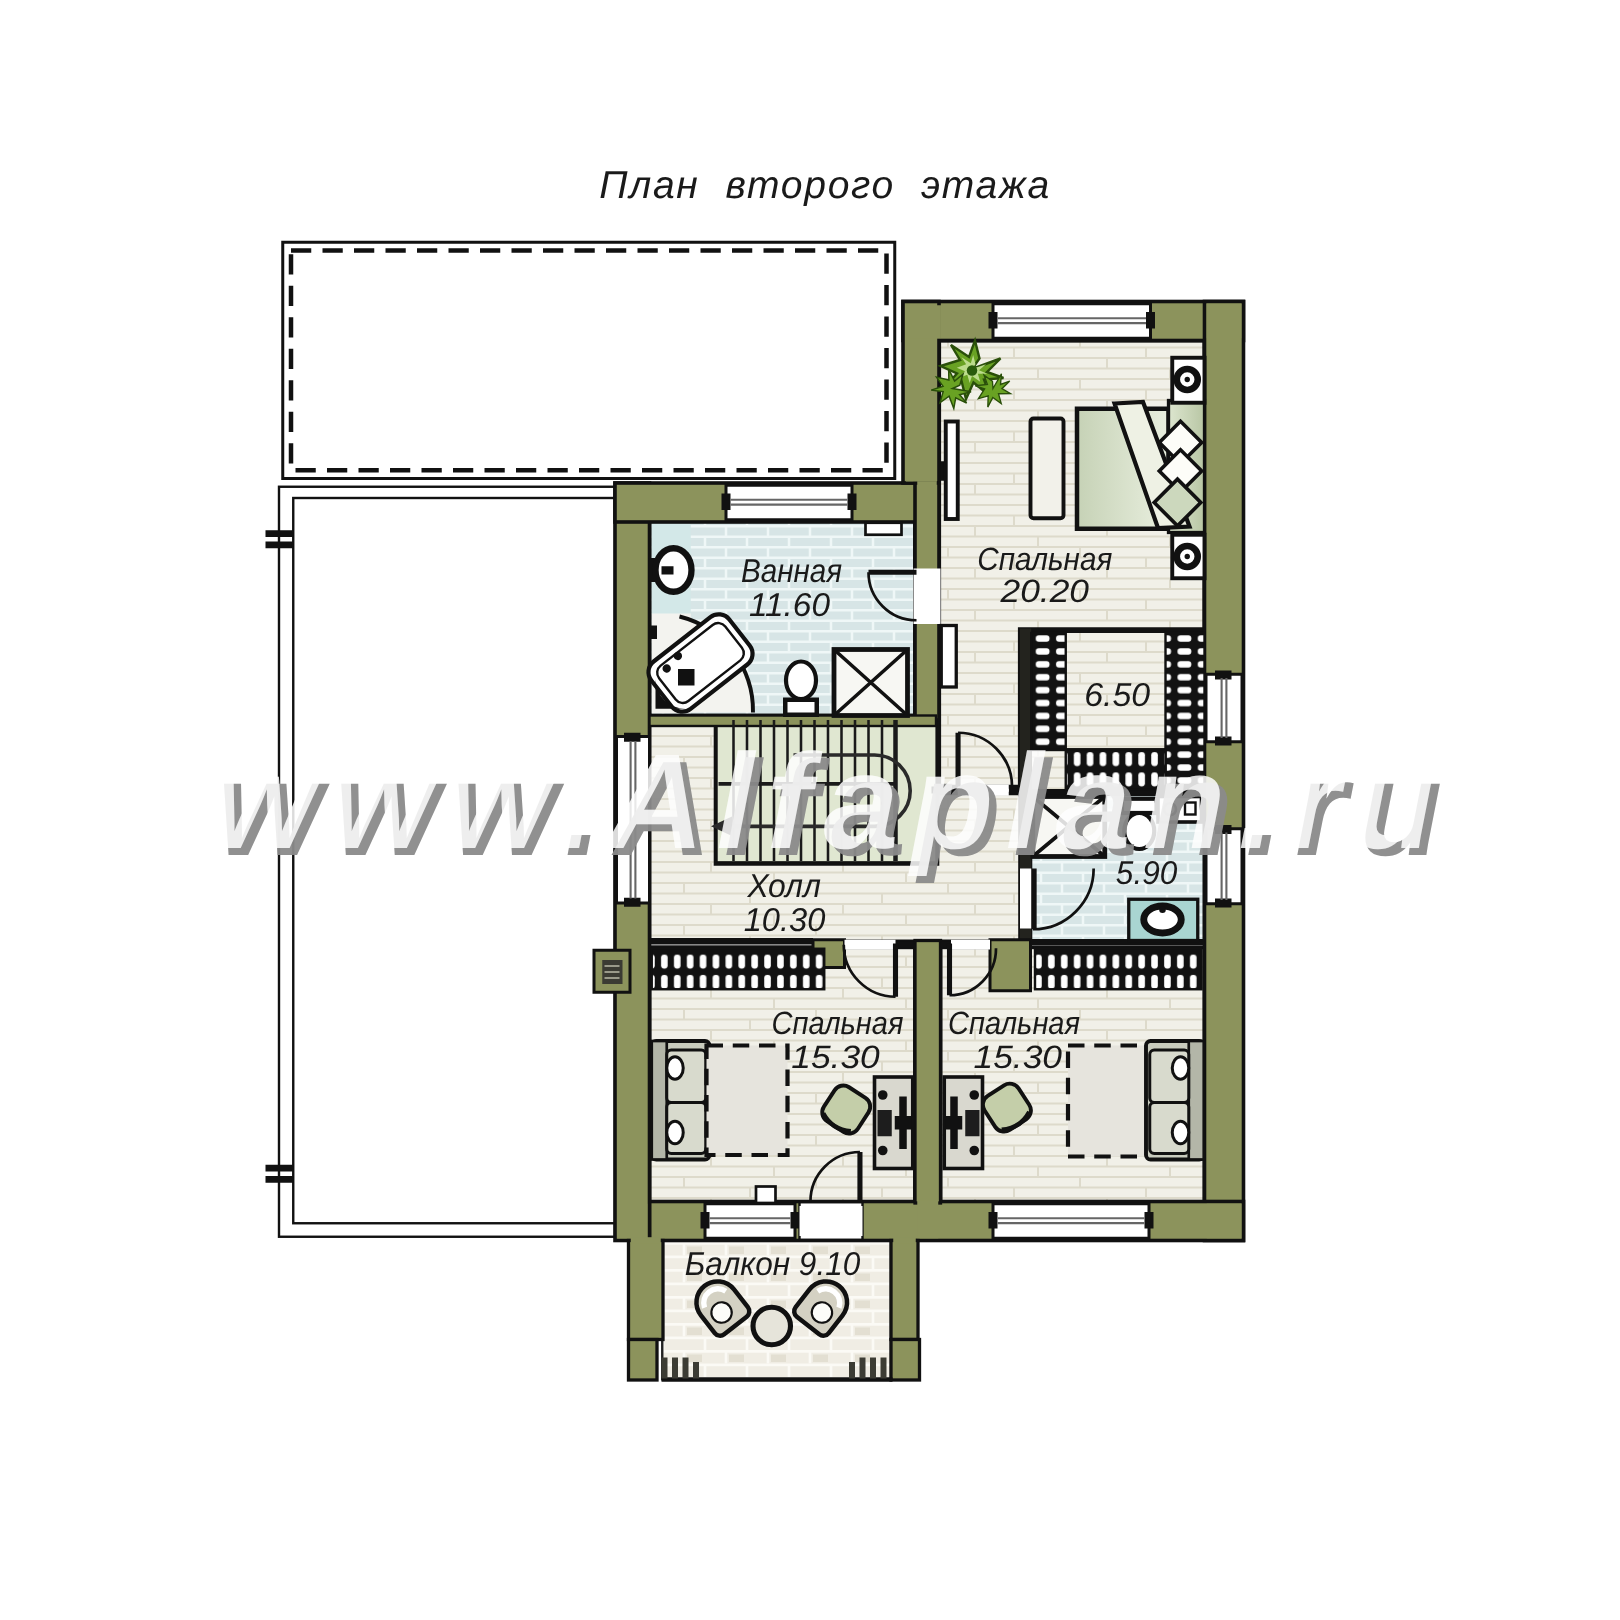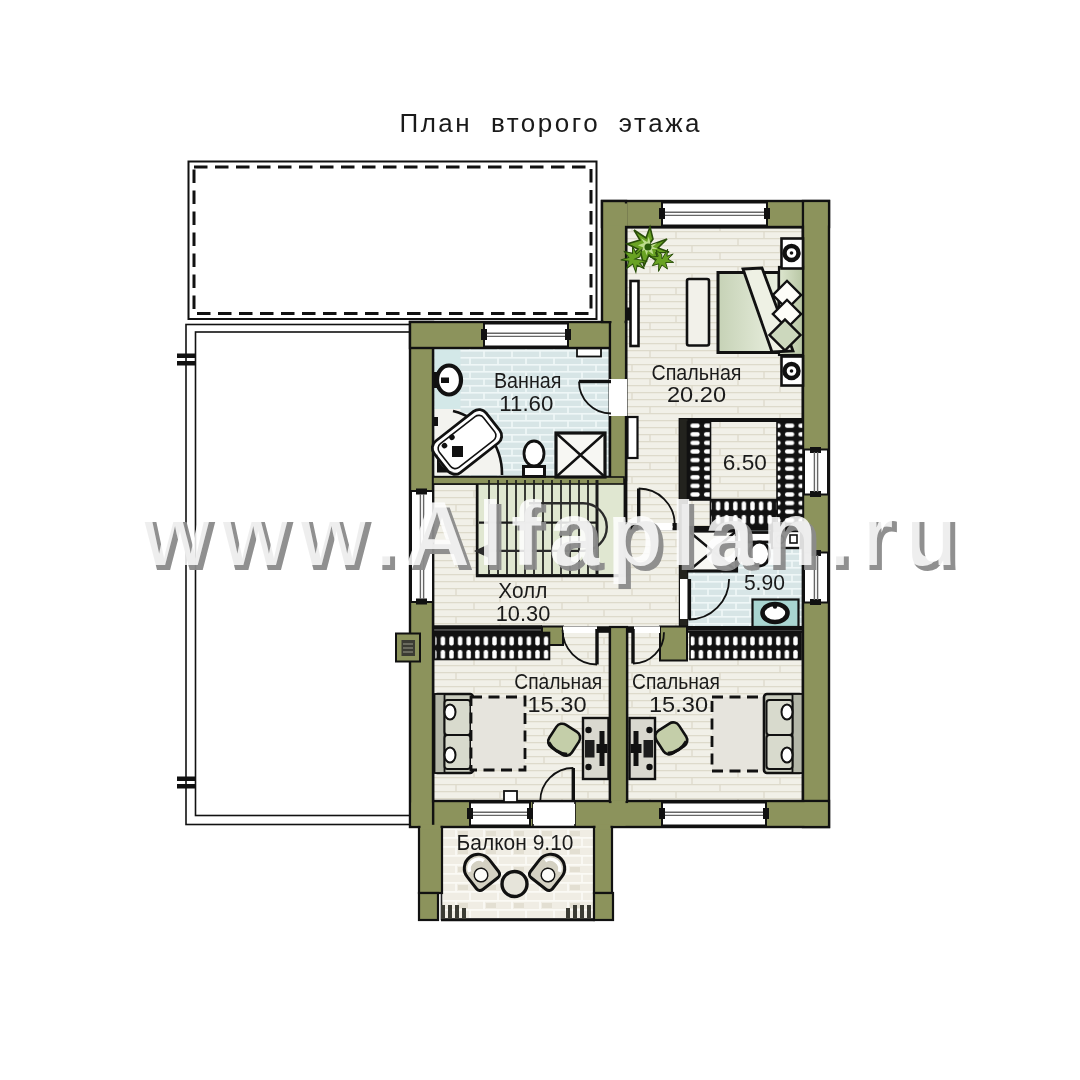--- a/index.html
+++ b/index.html
@@ -1,16 +1,16 @@
 <!DOCTYPE html>
 <html><head>
 <meta charset="utf-8">
 <style>
   html,body{margin:0;padding:0;background:#ffffff;}
-  #page{width:1080px;height:1080px;position:relative;background:#e5e5e5;overflow:hidden;}
+  #page{width:1080px;height:1080px;position:relative;background:#e5e5e5;overflow:hidden;font-style:italic;}
   text{font-family:"Liberation Sans",sans-serif;}
 </style>
 </head>
 <body>
 <div id="page">
 <svg width="1080" height="1080" viewBox="0 0 1080 1080">
 <defs>
   <pattern id="parquet" width="88" height="28" patternUnits="userSpaceOnUse">
     <rect width="88" height="28" fill="#f1f0e8"></rect>
     <g stroke="#dddacb" stroke-width="1.3">

